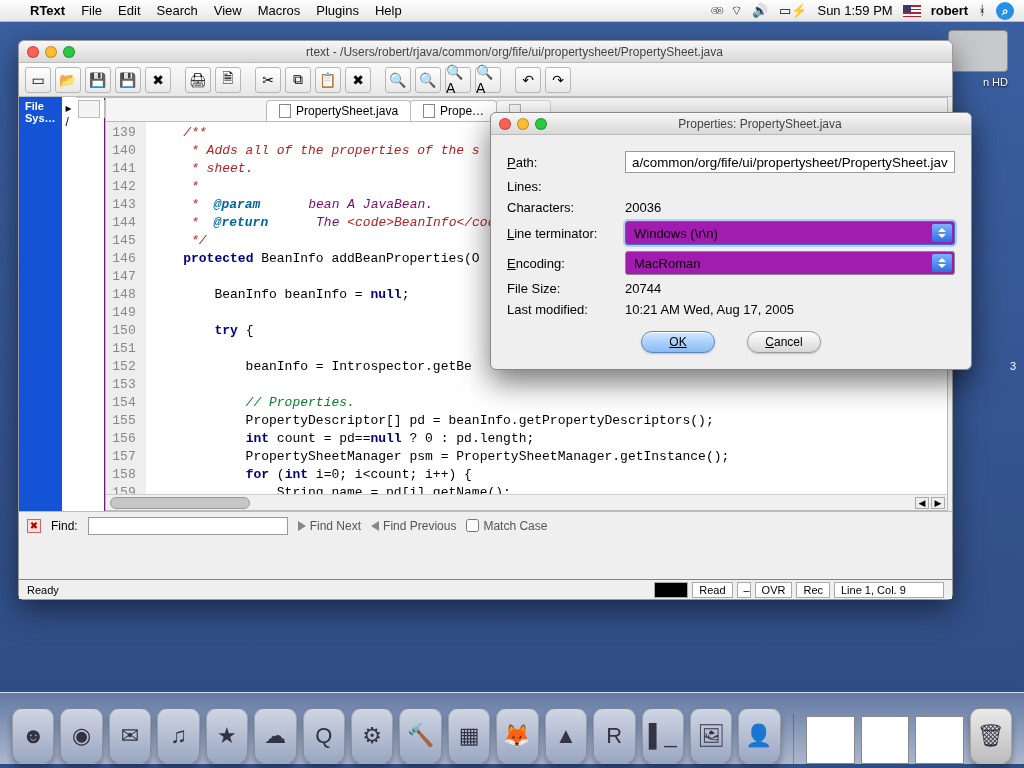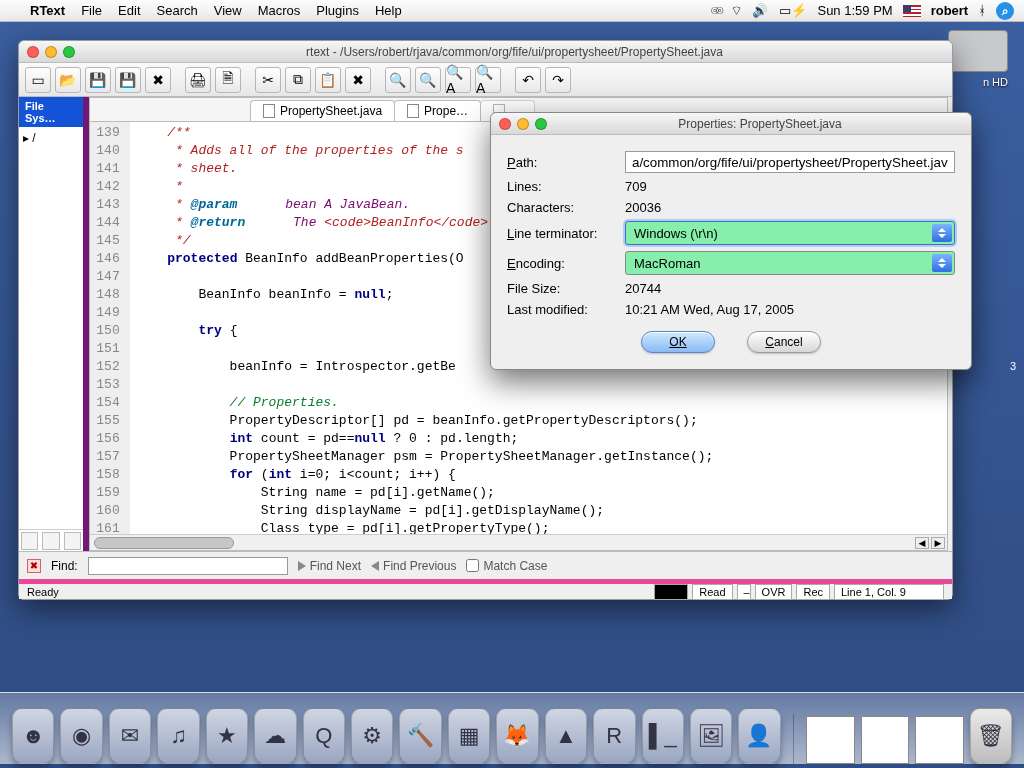--- a/index.html
+++ b/index.html
@@ -57,22 +57,22 @@
   }
   .tbtn {
     width:26px; height:26px; border:1px solid #b6b6b6; border-radius:3px;
     background:linear-gradient(#fff,#e8e8e8);
     display:flex;align-items:center;justify-content:center; font-size:14px;
   }
   .tsep { width:6px; }
 
   .body { flex:1; display:flex; min-height:0; }
   .sidebar {
-    width:70px; background:#fff; border-right:6px solid #701a75;
-    display:flex; flex-direction:column;
+    width:86px; background:#fff; border-right:1px solid #701a75;
+    display:flex; flex-direction:row;
   }
   .sidebar-header {
     background:#1553d6; color:#fff; font-weight:bold; font-size:11px;
     padding:3px 6px;
   }
   .sidebar-tree { flex:1; padding:4px; font-size:12px; }
   .sidebar-bottom { height:22px; border-top:1px solid #ccc; display:flex; gap:4px; padding:2px;}
   .sidebar-bottom .mini { width:22px; height:18px; border:1px solid #bbb; background:#f4f4f4;}
 
   .editor {
@@ -89,43 +89,43 @@
   }
   .tab .doc-ico { width:12px;height:14px;background:#fff;border:1px solid #888;position:relative;}
   .tab .doc-ico::after{content:"";position:absolute;top:0;right:0;width:0;height:0;border-top:5px solid #f5f5f5;border-left:5px solid transparent;}
 
   .codearea { flex:1; display:flex; overflow:hidden; font-family: Monaco, "Courier New", monospace; font-size:13px; background:#fff;}
   .gutter { width:40px; background:#eee; color:#888; text-align:center; padding:2px 6px 2px 2px; line-height:18px;}
   .code { flex:1; padding:2px 6px; white-space:pre; line-height:18px; overflow:hidden;}
   .kw { color:#000080; font-weight:bold; }
   .cm { color:#0a7d2b; font-style:italic; }
   .jd { color:#b22222; font-style:italic; }
-  .ann { color:#006699; font-weight:bold; font-style:italic;}
+  .ann { color:#006699; font-weight:bold; font-style:italic;margin-left:7px;}
   .annval { color:#7d0a6d; font-style:italic;margin-left:40px;}
 
   .hsbar { height:16px; border-top:1px solid #ccc; background:#f0f0f0; display:flex;}
   .hsbar .thumb { width:140px; height:12px; margin:2px 4px; background:#c6c6c6; border:1px solid #999; border-radius:6px;}
   .hsbar .spacer{flex:1;}
   .hsbar .arrows {display:flex;gap:2px;padding:2px;}
   .hsbar .arrows span{width:14px;height:12px;border:1px solid #aaa;background:#eee;font-size:9px;text-align:center;}
 
   .findbar {
     height:28px; border-top:1px solid #bbb; display:flex; align-items:center;
     gap:10px; padding:0 8px; font-size:12px; background:#efefef;
   }
   .findbar .close-find { width:14px;height:14px;border:1px solid #c66;background:#fdd;color:#a00;font-size:10px;display:flex;align-items:center;justify-content:center;}
   .findbar input[type=text] { width:200px; height:18px; border:1px solid #999; background:#fff;}
   .findbar .fbtn { display:flex; align-items:center; gap:4px; color:#555; }
   .findbar .arrow { display:inline-block;width:0;height:0;border-top:5px solid transparent;border-bottom:5px solid transparent;}
   .arrow.right{border-left:8px solid #888;}
   .arrow.left{border-right:8px solid #888;}
 
   .statusbar {
-    height:20px; border-top:5px solid #ec4899; background:#efefef;
-    display:flex; align-items:center; padding:0 8px; font-size:11px;
+    height:20px; border-top:1px solid #ec4899; background:#efefef;
+    display:flex; align-items:center; padding:0 8px; font-size:11px;margin-top:40px;
   }
   .statusbar .right { margin-left:auto; display:flex; gap:4px; align-items:center;border-radius:7px;}
   .statusbar .box { border:1px solid #aaa; padding:0 6px; height:16px; line-height:14px; background:#fff;}
   .statusbar .capsbox { width:34px; background:#000; }
 
   
   .dialog {
     position:absolute; left:490px; top:112px; width:482px;
     background:#efefef; border:1px solid #888; border-radius:6px;
     box-shadow:0 12px 30px rgba(0,0,0,.55);
@@ -134,21 +134,21 @@
   .dialog .titlebar{border-radius:6px 6px 0 0;}
   .dialog-body { padding:10px 16px 16px; }
   .drow { display:flex; align-items:center; margin:6px 0; }
   .drow .lab { width:118px; }
   .drow .val { flex:1; }
   .drow input.val {
     height:22px; border:1px solid #999; background:#fff; padding:0 6px; width:100%;
   }
   .drow .select {
     position:relative; flex:1; height:24px; border:1px solid #3a6fd8;
-    background:#86efac; border-radius:3px; display:flex; align-items:center;
+    background:#a21caf; border-radius:3px; display:flex; align-items:center;
     padding:0 26px 0 8px; box-shadow:0 0 0 2px rgba(80,140,255,.35);
   }
   .drow .select.noglow{box-shadow:none; border-color:#888;}
   .drow .select .caret {
     position:absolute; right:2px; top:2px; bottom:2px; width:20px;
     background:linear-gradient(#7db4ff,#2f6fe0); border-radius:2px;
     display:flex;flex-direction:column;align-items:center;justify-content:center;
   }
   .drow .select .caret::before{content:"";width:0;height:0;border-left:4px solid transparent;border-right:4px solid transparent;border-bottom:4px solid #fff;margin-bottom:2px;}
   .drow .select .caret::after{content:"";width:0;height:0;border-left:4px solid transparent;border-right:4px solid transparent;border-top:4px solid #fff;}
@@ -334,21 +334,20 @@
     </div>
     <div class="title">Properties: PropertySheet.java</div>
   </div>
   <div class="dialog-body">
     <div class="drow">
       <span class="lab"><span class="underline-letter">P</span>ath:</span>
       <input class="val" value="a/common/org/fife/ui/propertysheet/PropertySheet.java" style="">
     </div>
     <div class="drow">
       <span class="lab">Lines:</span>
-      <span class="val">709</span>
     </div>
     <div class="drow">
       <span class="lab">Characters:</span>
       <span class="val">20036</span>
     </div>
     <div class="drow">
       <span class="lab"><span class="underline-letter">L</span>ine terminator:</span>
       <div class="select">
         <span>Windows (\r\n)</span>
         <span class="caret"></span>

